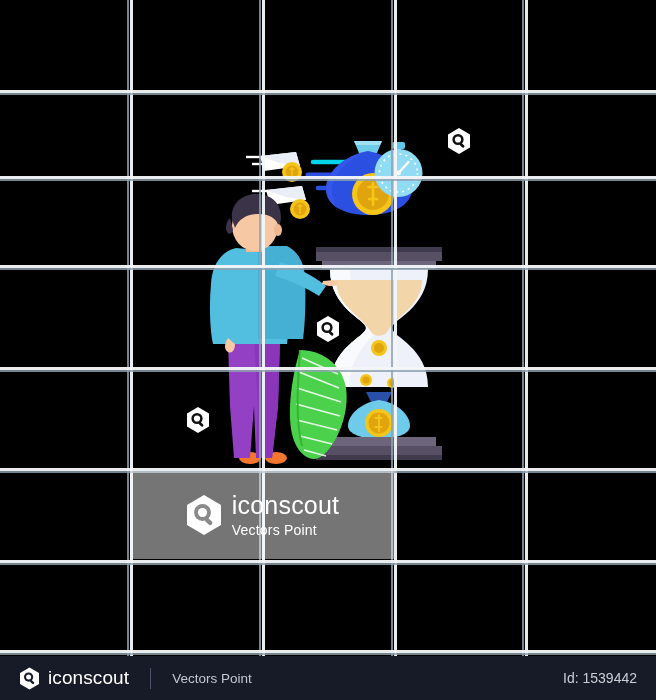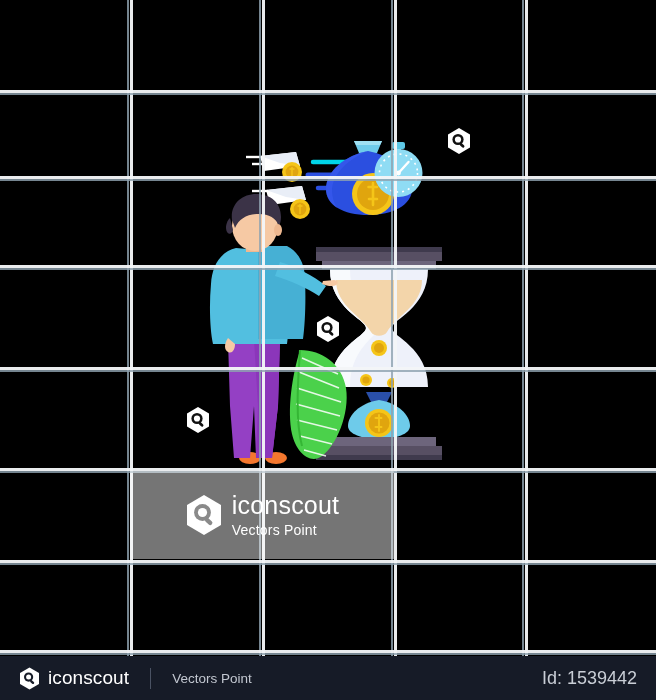--- a/index.html
+++ b/index.html
@@ -37,21 +37,21 @@
   
   #footer{
     position:absolute;left:0;top:656px;width:656px;height:44px;
     background:#161b27;display:flex;align-items:center;
   }
   #footer .f-left{display:flex;align-items:center;gap:8px;padding-left:19px;}
   #footer .f-mark{width:21px;height:23px;}
   #footer .f-name{font-size:19px;color:#fff;letter-spacing:.1px;}
   #footer .f-div{width:1px;height:21px;background:#4a5263;margin:0 13px;}
   #footer .f-sub{font-size:13.5px;color:#c2c7d0;}
-  #footer .f-id{margin-left:auto;padding-right:19px;font-size:18px;color:#c9ced6;}
+  #footer .f-id{margin-left:auto;padding-right:19px;font-size:14px;color:#c9ced6;}
 
   .art{position:absolute;}
 </style>
 </head>
 <body>
 
 <div id="stage">
 
   <svg class="art" width="656" height="656" viewBox="0 0 656 656" xmlns="http://www.w3.org/2000/svg">
 

